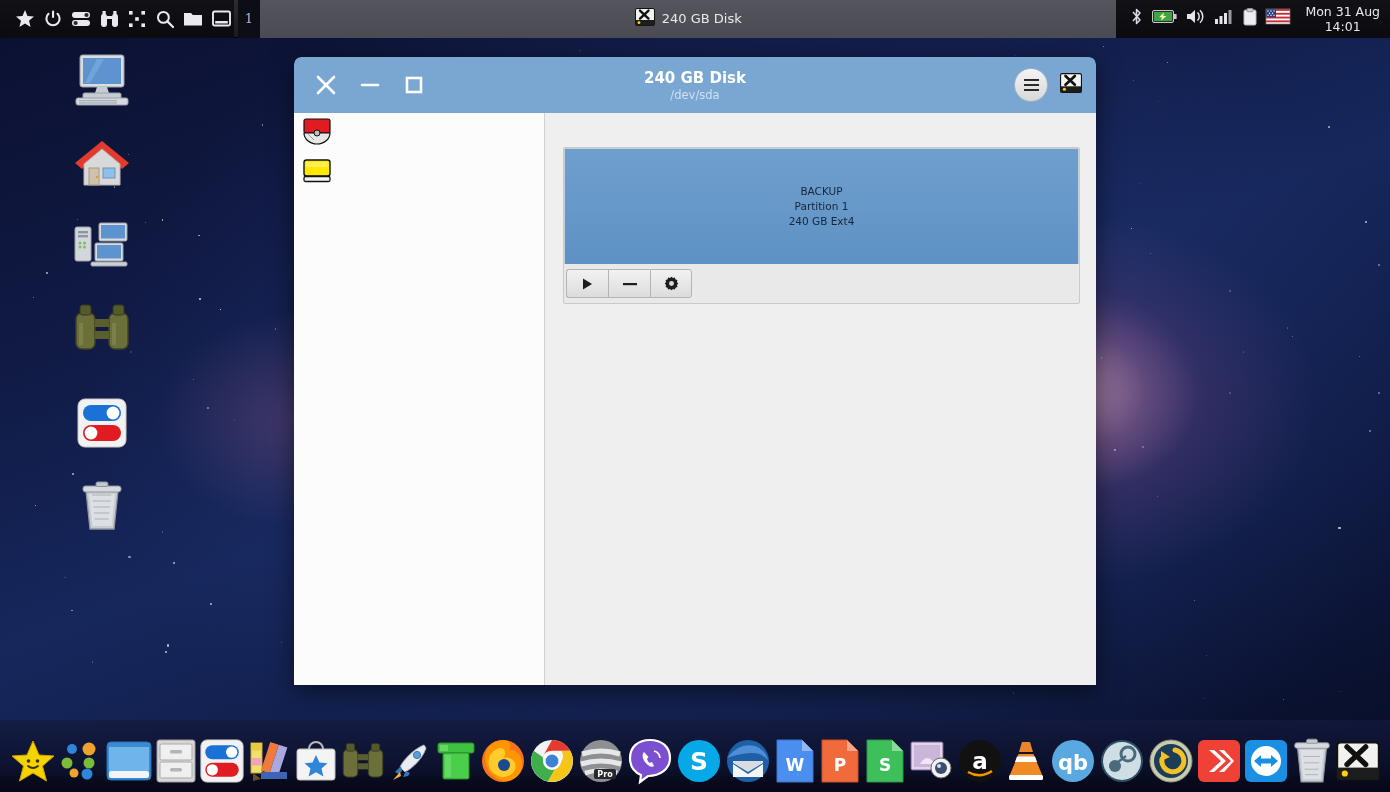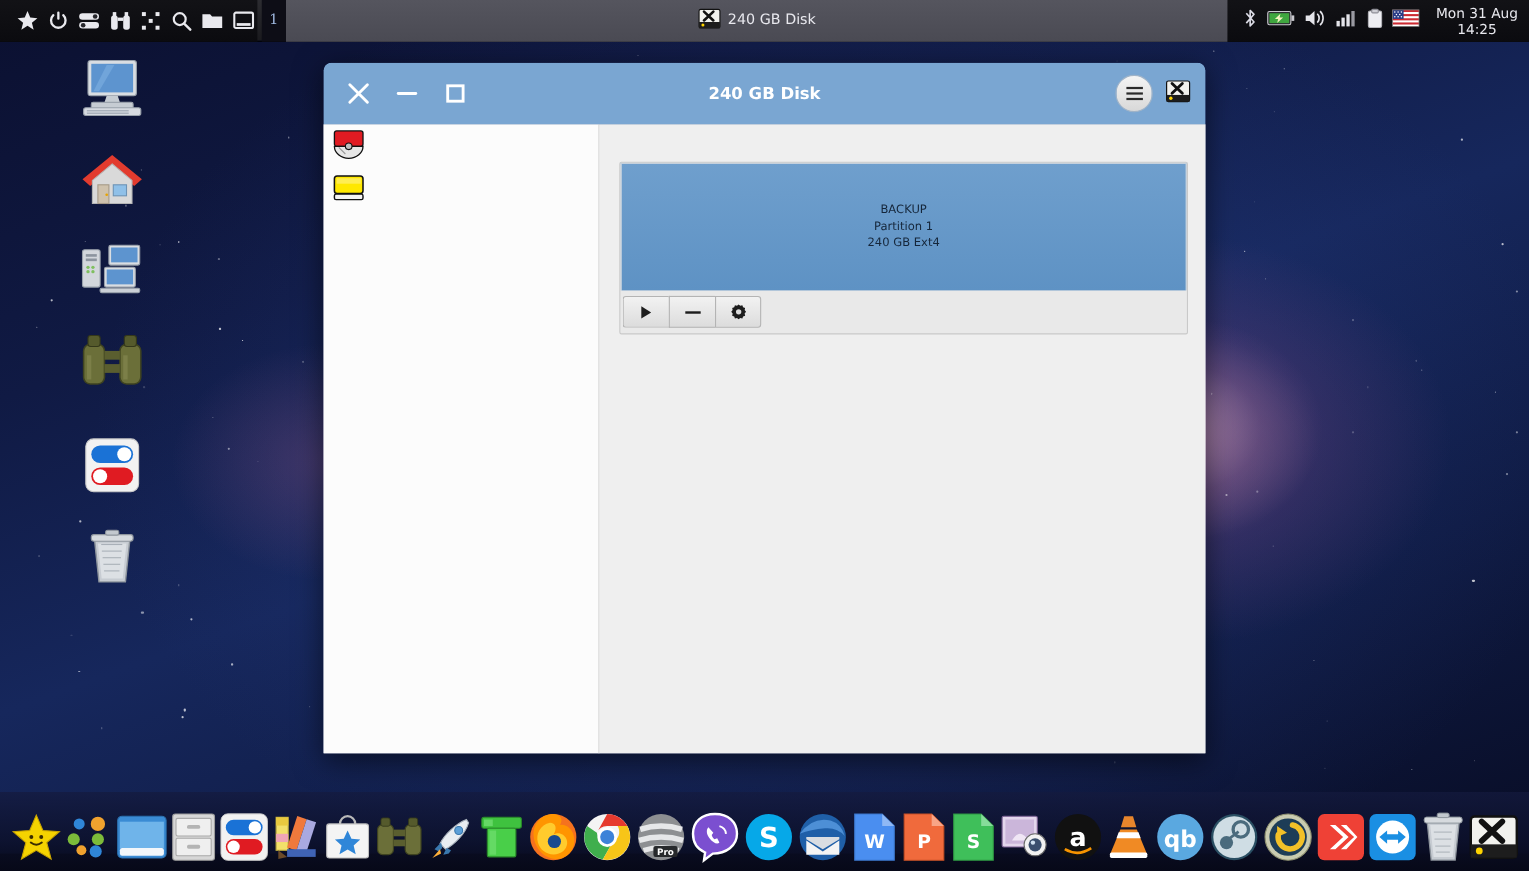--- a/index.html
+++ b/index.html
@@ -540,21 +540,21 @@
             <circle cx="6.5" cy="4.2" r=".7"></circle>
             <circle cx="2" cy="6.3" r=".7"></circle>
             <circle cx="5" cy="6.3" r=".7"></circle>
             <circle cx="8" cy="6.3" r=".7"></circle>
           </g>
         <rect x="0" y="0" width="24" height="15" fill="none" stroke="#777" stroke-width=".7"></rect>
       </svg>
     </span>
     <div id="clock">
       <div>Mon 31 Aug</div>
-      <div>14:25</div>
+      <div>14:01</div>
     </div>
   </div>
 </div>
 
 <div id="window">
 
   <div id="titlebar">
     <div id="tb-left">
       <div class="tb-btn">
         <svg width="22" height="22" viewBox="0 0 22 22">
@@ -567,20 +567,21 @@
           </svg>
       </div>
       <div class="tb-btn">
         <svg width="22" height="22" viewBox="0 0 22 22">
             <rect x="4" y="4" width="14" height="14" stroke="#fff" stroke-width="2.6" fill="none"></rect>
           </svg>
       </div>
     </div>
     <div id="tb-title">
       <div class="t1">240 GB Disk</div>
+      <div class="t2">/dev/sda</div>
     </div>
     <div id="tb-right">
       <div id="menu-button">
         <i></i>
           <i></i>
           <i></i>
       </div>
       <span>
         <svg width="22" height="20" viewBox="0 0 20 18">
           <rect x="0.5" y="0.5" width="19" height="17" rx="1.5" fill="#f2f2ee" stroke="#111"></rect>

